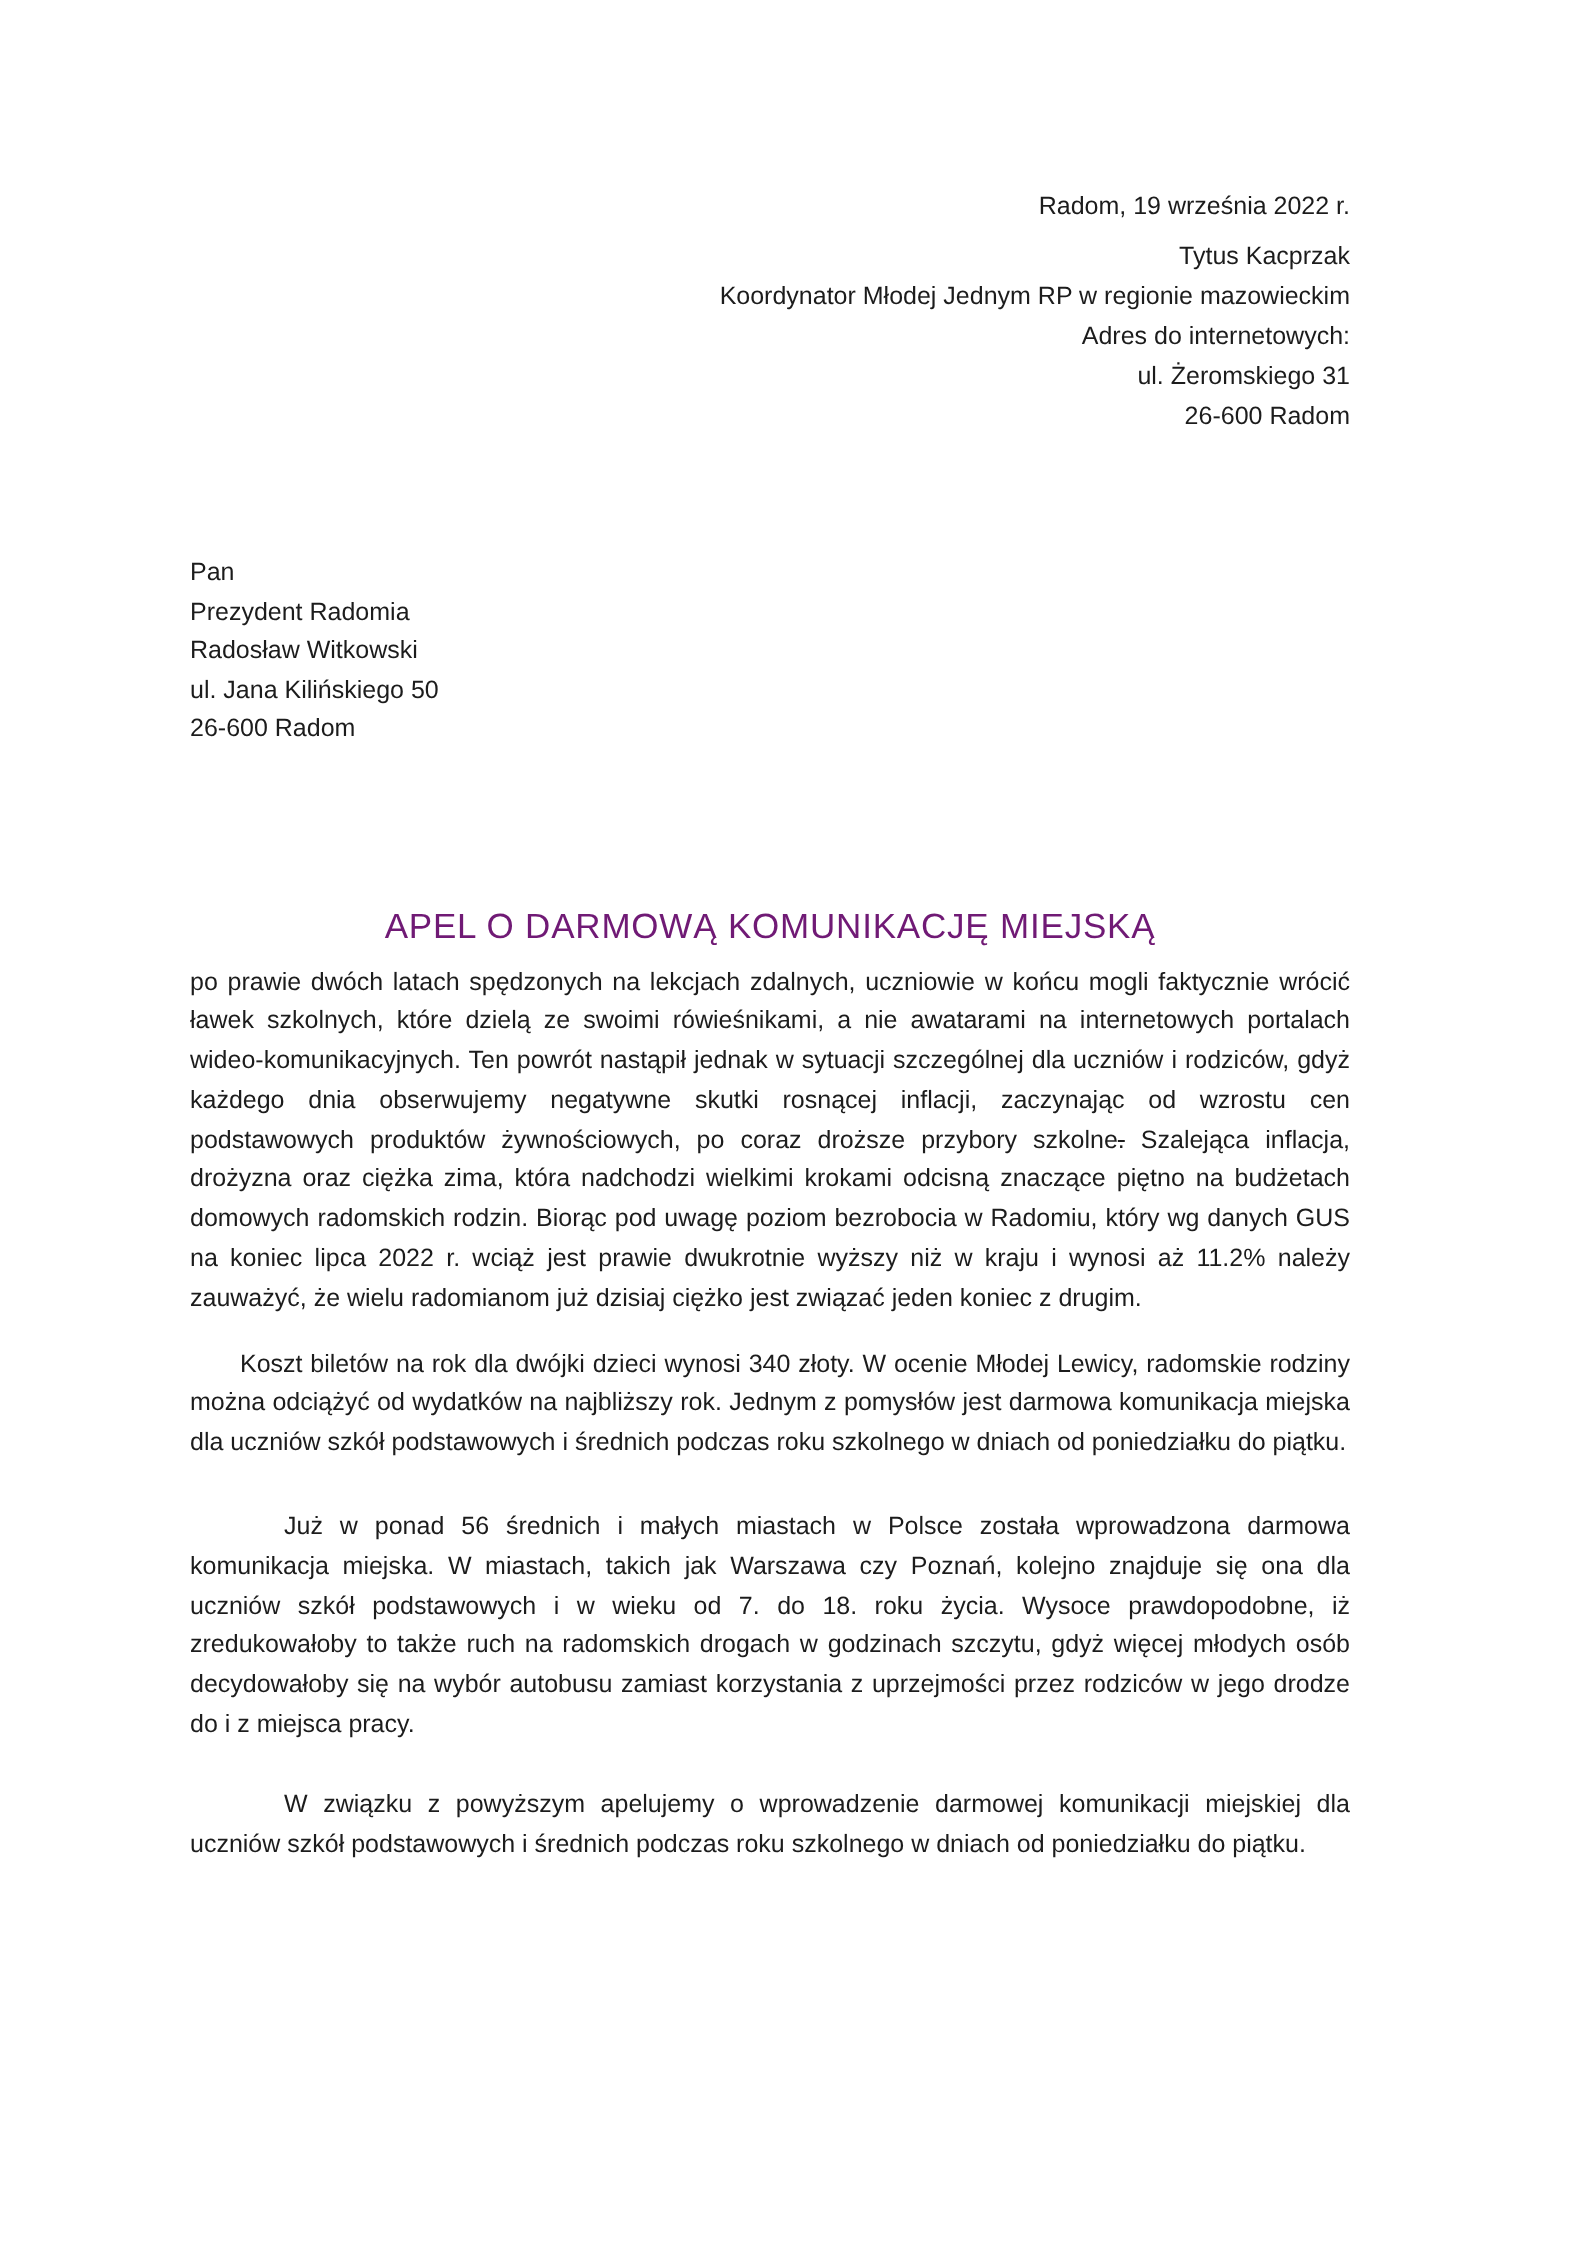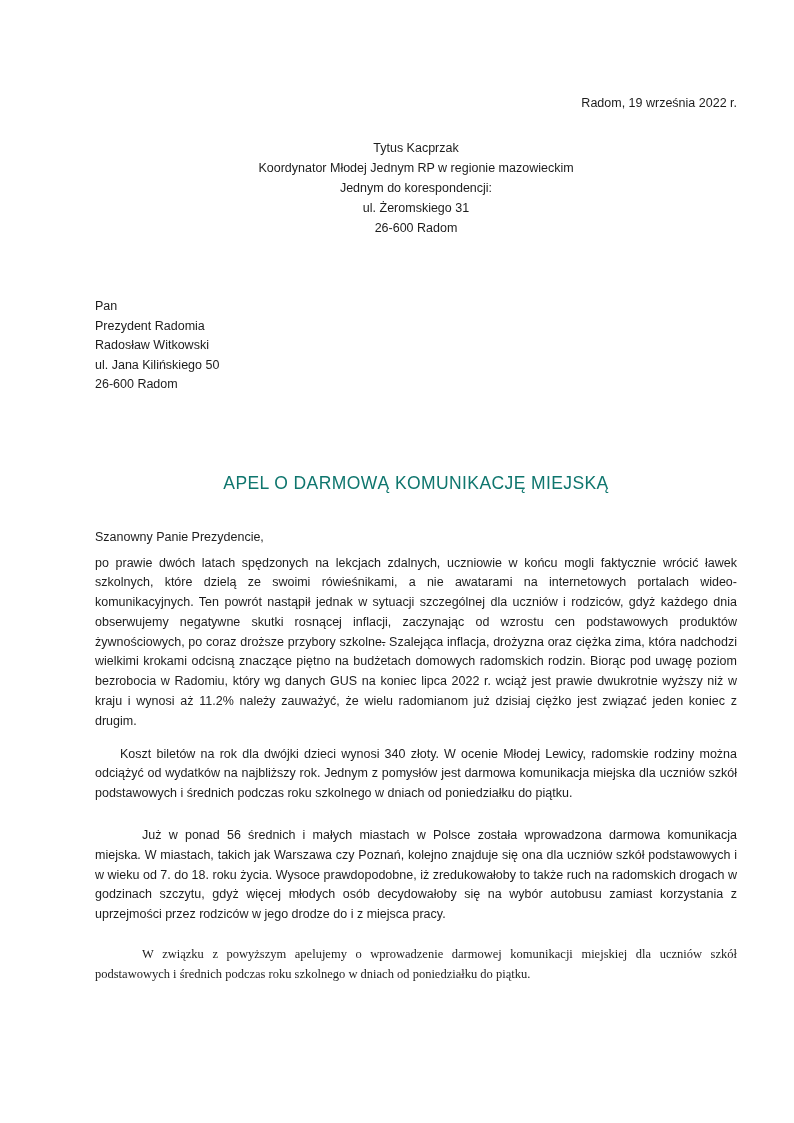--- a/index.html
+++ b/index.html
@@ -7,90 +7,89 @@
     padding: 0;
     background: #ffffff;
   }
   .page {
     position: relative;
     width: 794px;
     height: 1123px;
     margin: 0 auto;
     background: #ffffff;
     box-sizing: border-box;
-    padding: 93px 57px 0 95px;
+    padding: 93px 119px 0 95px;
     font-family: "Liberation Sans", sans-serif;
     color: #1c1c1c;
     font-size: 12.5px;
     overflow: hidden;
   }
   .date-line {
     text-align: right;
     line-height: 20px;
   }
   .sender {
-    margin-top: 25px;
+    margin-top: 5px;
     line-height: 20px;
-    text-align: center;
+    text-align: right;
   }
   .recipient {
     margin-top: 59px;
     line-height: 19.5px;
     text-align: left;
   }
   .letter-title {
     margin: 76px 0 0 0;
     text-align: center;
     font-size: 17.5px;
     font-weight: 400;
     letter-spacing: 0.4px;
     line-height: 24px;
-    color: #0f766e;
+    color: #701a75;
   }
   .greeting {
     margin: 32px 0 0 0;
     line-height: 20px;
   }
   p.body {
     margin: 13px 0 0 0;
     text-align: justify;
     line-height: 19.8px;
   }
   p.p1 { margin-top: 7px; }
   p.p2 { margin-top: 13px; text-indent: 25px; }
   p.p3 { margin-top: 22px; text-indent: 47px; }
-  p.p4 { margin-top: 20px; text-indent: 47px; font-family: Liberation Serif, serif; }
+  p.p4 { margin-top: 20px; text-indent: 47px; }
   .struck { text-decoration: line-through; }
 </style>
 </head>
 <body>
 
 <div class="page">
 
   <div class="date-line">Radom, 19 września 2022 r.</div>
 
   <div class="sender">
     <div>Tytus Kacprzak</div>
     <div>Koordynator Młodej Jednym  RP w regionie mazowieckim</div>
-    <div>Jednym do korespondencji:</div>
+    <div>Adres do internetowych:</div>
     <div>ul. Żeromskiego 31</div>
     <div>26-600 Radom</div>
   </div>
 
   <div class="recipient">
     <div>Pan</div>
     <div>Prezydent Radomia</div>
     <div>Radosław Witkowski</div>
     <div>ul. Jana Kilińskiego 50</div>
     <div>26-600 Radom</div>
   </div>
 
   <h1 class="letter-title">APEL O DARMOWĄ KOMUNIKACJĘ MIEJSKĄ</h1>
 
-  <p class="greeting">Szanowny Panie Prezydencie,</p>
 
   <p class="body p1"><span>po prawie dwóch latach spędzonych na lekcjach zdalnych, uczniowie w końcu mogli faktycznie wrócić ławek szkolnych, które dzielą ze swoimi rówieśnikami, a nie awatarami na internetowych portalach wideo-komunikacyjnych.  Ten powrót nastąpił jednak w sytuacji szczególnej dla uczniów i rodziców, gdyż każdego dnia obserwujemy negatywne skutki rosnącej inflacji, zaczynając od wzrostu cen podstawowych produktów żywnościowych, po coraz droższe przybory szkolne</span><span class="struck">.</span><span> Szalejąca inflacja, drożyzna oraz ciężka zima, która nadchodzi wielkimi krokami odcisną znaczące piętno na budżetach domowych radomskich rodzin. Biorąc pod uwagę poziom bezrobocia w Radomiu, który wg danych GUS na koniec lipca 2022 r. wciąż jest prawie dwukrotnie wyższy niż w kraju i wynosi aż 11.2% należy zauważyć, że wielu radomianom już dzisiaj ciężko jest związać jeden koniec z drugim.</span></p>
 
   <p class="body p2">Koszt biletów na rok dla dwójki dzieci wynosi 340 złoty. W ocenie Młodej Lewicy, radomskie rodziny można odciążyć od wydatków na najbliższy rok. Jednym z pomysłów jest darmowa komunikacja miejska dla uczniów szkół podstawowych i średnich podczas roku szkolnego w dniach od poniedziałku do piątku.</p>
 
   <p class="body p3">Już w ponad 56 średnich i małych miastach w Polsce została wprowadzona darmowa komunikacja miejska. W miastach, takich jak Warszawa czy Poznań, kolejno znajduje się ona dla uczniów szkół podstawowych i w wieku od 7. do 18. roku życia. Wysoce prawdopodobne, iż zredukowałoby to także ruch na radomskich drogach w godzinach szczytu, gdyż więcej młodych osób decydowałoby się na wybór autobusu zamiast korzystania z uprzejmości przez rodziców w jego drodze do i z miejsca pracy.</p>
 
   <p class="body p4">W związku z powyższym apelujemy o wprowadzenie darmowej komunikacji miejskiej dla uczniów szkół podstawowych i średnich podczas roku szkolnego w dniach od poniedziałku do piątku.</p>
 
 </div>

